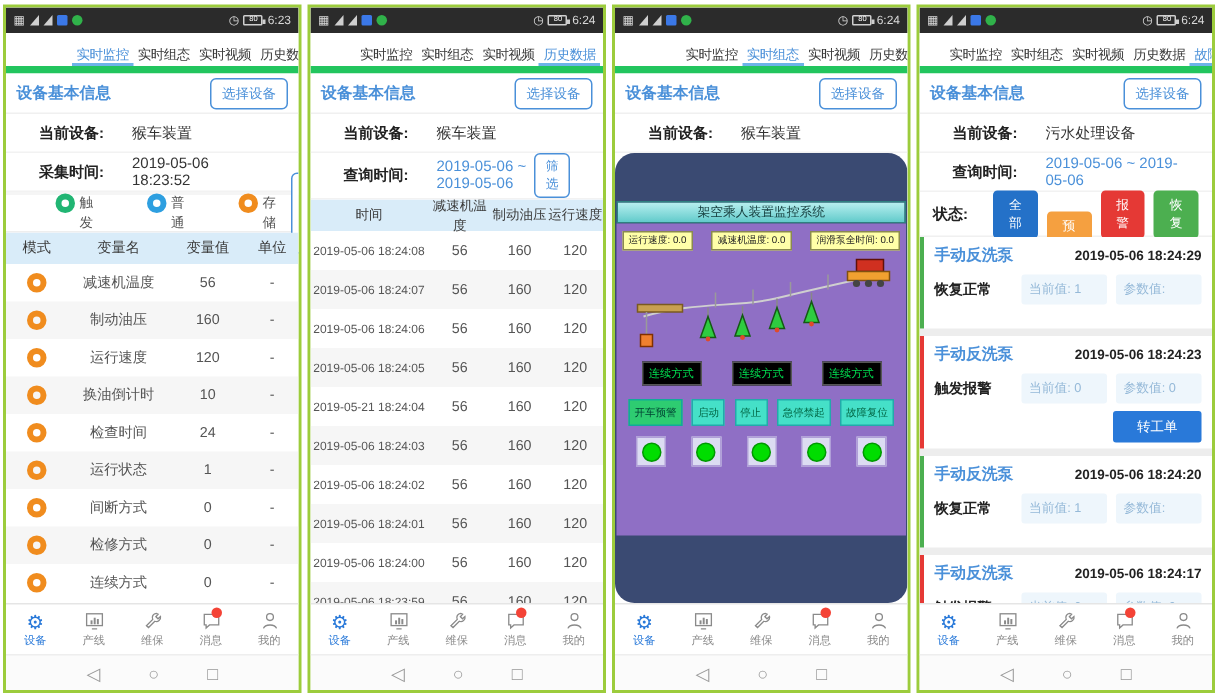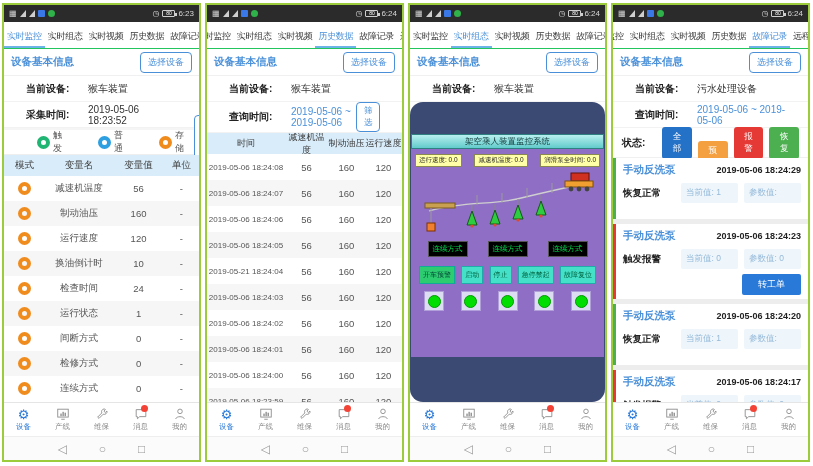--- a/index.html
+++ b/index.html
@@ -10,40 +10,40 @@
   
   .statusbar { height: 17px; background: #2b2b2b; color: #d8d8d8; font-size: 8px; display: flex; align-items: center; justify-content: space-between; padding: 0 5px; flex: none; }
   .sb-left, .sb-right { display: flex; align-items: center; gap: 3px; }
   .sq { width: 7px; height: 7px; display: inline-block; border-radius: 1px; }
   .sq.blue { background: #3b78e7; } .sq.green { background: #30b24a; border-radius: 50%; }
   .tri { width: 0; height: 0; border-left: 6px solid transparent; border-bottom: 7px solid #cfcfcf; display: inline-block; }
   .batt { width: 13px; height: 7px; border: 1px solid #cfcfcf; border-radius: 1px; position: relative; font-size: 5px; line-height: 5px; text-align: center; color: #fff; }
   .batt::after { content: ""; position: absolute; right: -3px; top: 1.5px; width: 2px; height: 3px; background: #cfcfcf; }
 
   
-  .tabbar { height: 27px; border-bottom: 1px solid #22c55e; white-space: nowrap; overflow: hidden; flex: none; background: #fff; }
+  .tabbar { height: 27px; border-bottom: 5px solid #22c55e; white-space: nowrap; overflow: hidden; flex: none; background: #fff; padding-left: 44px; }
   .tabs { display: inline-flex; height: 100%; }
   .tab { font-size: 9px; color: #3a3a3a; padding: 8px 3px 0 3px; height: 100%; letter-spacing: -0.3px; }
   .tab.active { color: #4a90d9; border-bottom: 2px solid #6db3e8; }
   .p2 .tabs { margin-left: -14px; } .p4 .tabs { margin-left: -27px; }
 
   
   .content { flex: 1; overflow: hidden; display: flex; flex-direction: column; background: #fff; }
   .card-header { height: 27px; display: flex; align-items: center; justify-content: space-between; padding: 0 7px; border-bottom: 1px solid #f0f0f0; flex: none; }
   .card-title { color: #4a90d9; font-size: 10.5px; font-weight: bold; }
   .btn-outline { border: 1px solid #4a90d9; color: #4a90d9; background: #fff; border-radius: 4px; font-size: 9px; padding: 3px 7px; font-family: inherit; }
   .info-row { min-height: 26px; display: flex; align-items: center; padding: 0 22px; border-bottom: 1px solid #f2f2f2; flex: none; }
   .info-label { font-size: 10px; color: #222; font-weight: bold; width: 62px; flex: none; }
   .info-value { font-size: 10px; color: #333; }
   .info-value.blue { color: #4a90d9; }
   .btn-filter { margin-left: auto; border: 1px solid #4a90d9; color: #4a90d9; background: #fff; border-radius: 4px; font-size: 8.5px; padding: 2px 6px; font-family: inherit; }
 
   
   .legend-row { height: 27px; display: flex; align-items: center; gap: 10px; padding: 0 7px; border-bottom: 1px solid #eee; border-top: 2px solid #f5f5f5; flex: none; }
-  .legend-item { display: flex; align-items: center; gap: 3px; font-size: 9px; color: #555; padding-left: 26px; }
+  .legend-item { display: flex; align-items: flex-start; gap: 3px; font-size: 9px; color: #555; padding-left: 26px; }
   .donut { width: 13px; height: 13px; border-radius: 50%; border: 4px solid #999; flex: none; }
   .legend-row .btn-outline { margin-left: auto; padding: 2px 5px; font-size: 8.5px; }
 
   
   .tbl { width: 100%; flex: 1; overflow: hidden; }
   .trow { display: flex; align-items: center; height: 25px; font-size: 9.5px; color: #555; }
   .thead { background: #d9ecf9; color: #3c3c3c; height: 21px; font-size: 9.5px; }
   .tbody .trow:nth-child(even) { background: #f6f6f6; }
   .c1 { width: 21%; text-align: center; display: flex; justify-content: center; }
   .c2 { width: 35%; text-align: center; }

